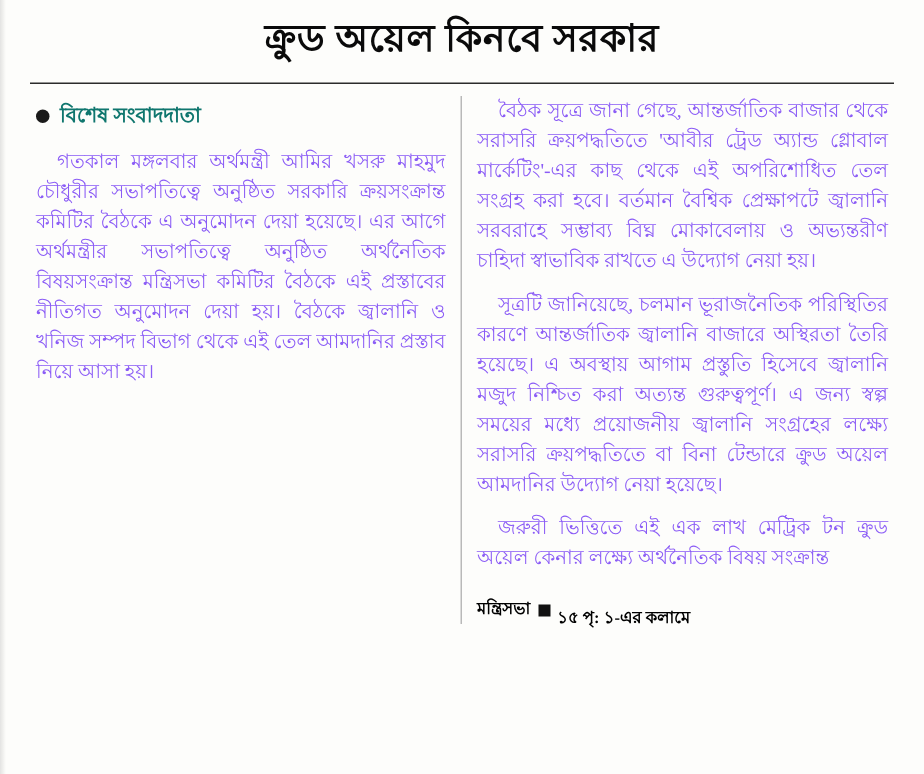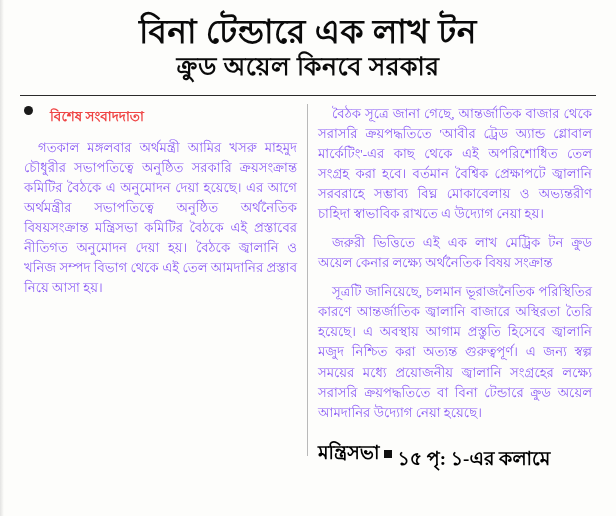--- a/index.html
+++ b/index.html
@@ -53,25 +53,26 @@
   .col {
     box-sizing: border-box;
     width: 50%;
     padding: 0 10px;
   }
   .col.left {
     border-right: 1px solid #b9b9b9;
   }
   .byline {
     display: flex;
-    gap: 17px;
+    align-items: center;
+    gap: 7px;
     font-family: "Liberation Serif", serif;
     font-weight: bold;
     font-size: 13.5px;
-    color: #ef4444;
+    color: #0f766e;
     margin: 2px 0 9px 0;
   }
   .bullet {
     display: inline-block;
     width: 9px;
     height: 9px;
     border-radius: 50%;
     background: #1a1a1a;
     flex: 0 0 auto;
   }
@@ -87,21 +88,21 @@
   }
   p.body:last-child {
     margin-bottom: 12px;
   }
   .jump-line {
     display: flex;
     align-items: center;
     gap: 5px;
     font-family: "Liberation Serif", serif;
     font-weight: bold;
-    font-size: 19px;
+    font-size: 11px;
     margin-top: 2px;
   }
   .jump-line .sq {
     display: inline-block;
     width: 8px;
     height: 8px;
     background: #111;
     flex: 0 0 auto;
   }
   .jump-label {
@@ -121,39 +122,38 @@
     pointer-events: none;
   }
 </style>
 </head>
 <body>
 
 <div class="page">
   <div class="shadow-edge"></div>
 
   <div class="headline">
-    <span class="hl-line line1">বিনা টেন্ডারে এক লাখ টন</span>
     <span class="hl-line line2">ক্রুড অয়েল কিনবে সরকার</span>
   </div>
 
   <hr class="rule">
 
   <div class="columns">
     <div class="col left">
       <div class="byline">
         <span class="bullet"></span>
         <span>বিশেষ সংবাদদাতা</span>
       </div>
       <p class="body">গতকাল মঙ্গলবার অর্থমন্ত্রী আমির খসরু মাহমুদ চৌধুরীর সভাপতিত্বে অনুষ্ঠিত সরকারি ক্রয়সংক্রান্ত কমিটির বৈঠকে এ অনুমোদন দেয়া হয়েছে। এর আগে অর্থমন্ত্রীর সভাপতিত্বে অনুষ্ঠিত অর্থনৈতিক বিষয়সংক্রান্ত মন্ত্রিসভা কমিটির বৈঠকে এই প্রস্তাবের নীতিগত অনুমোদন দেয়া হয়। বৈঠকে জ্বালানি ও খনিজ সম্পদ বিভাগ থেকে এই তেল আমদানির প্রস্তাব নিয়ে আসা হয়।</p>
     </div>
 
     <div class="col right">
       <p class="body">বৈঠক সূত্রে জানা গেছে, আন্তর্জাতিক বাজার থেকে সরাসরি ক্রয়পদ্ধতিতে 'আবীর ট্রেড অ্যান্ড গ্লোবাল মার্কেটিং'-এর কাছ থেকে এই অপরিশোধিত তেল সংগ্রহ করা হবে। বর্তমান বৈশ্বিক প্রেক্ষাপটে জ্বালানি সরবরাহে সম্ভাব্য বিঘ্ন মোকাবেলায় ও অভ্যন্তরীণ চাহিদা স্বাভাবিক রাখতে এ উদ্যোগ নেয়া হয়।</p>
+      <p class="body">সূত্রটি জানিয়েছে, চলমান ভূরাজনৈতিক পরিস্থিতির কারণে আন্তর্জাতিক জ্বালানি বাজারে অস্থিরতা তৈরি হয়েছে। এ অবস্থায় আগাম প্রস্তুতি হিসেবে জ্বালানি মজুদ নিশ্চিত করা অত্যন্ত গুরুত্বপূর্ণ। এ জন্য স্বল্প সময়ের মধ্যে প্রয়োজনীয় জ্বালানি সংগ্রহের লক্ষ্যে সরাসরি ক্রয়পদ্ধতিতে বা বিনা টেন্ডারে ক্রুড অয়েল আমদানির উদ্যোগ নেয়া হয়েছে।</p>
       <p class="body">জরুরী ভিত্তিতে এই এক লাখ মেট্রিক টন ক্রুড অয়েল কেনার লক্ষ্যে অর্থনৈতিক বিষয় সংক্রান্ত</p>
-      <p class="body">সূত্রটি জানিয়েছে, চলমান ভূরাজনৈতিক পরিস্থিতির কারণে আন্তর্জাতিক জ্বালানি বাজারে অস্থিরতা তৈরি হয়েছে। এ অবস্থায় আগাম প্রস্তুতি হিসেবে জ্বালানি মজুদ নিশ্চিত করা অত্যন্ত গুরুত্বপূর্ণ। এ জন্য স্বল্প সময়ের মধ্যে প্রয়োজনীয় জ্বালানি সংগ্রহের লক্ষ্যে সরাসরি ক্রয়পদ্ধতিতে বা বিনা টেন্ডারে ক্রুড অয়েল আমদানির উদ্যোগ নেয়া হয়েছে।</p>
       <div class="jump-line">
         <span class="jump-label">মন্ত্রিসভা</span>
         <span class="sq"></span>
         <span class="jump-ref">১৫ পৃ: ১-এর কলামে</span>
       </div>
     </div>
   </div>
 </div>
 
 </body></html>

